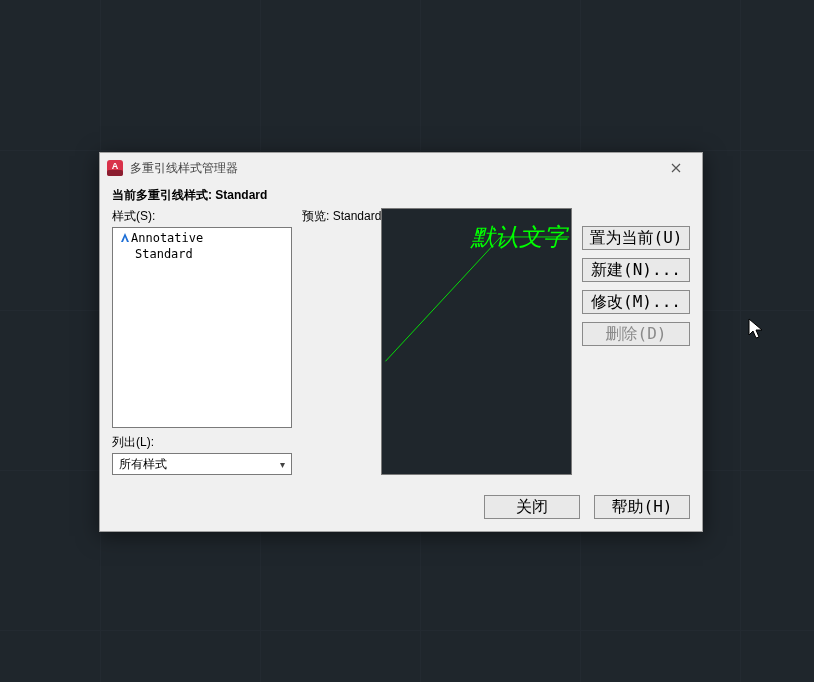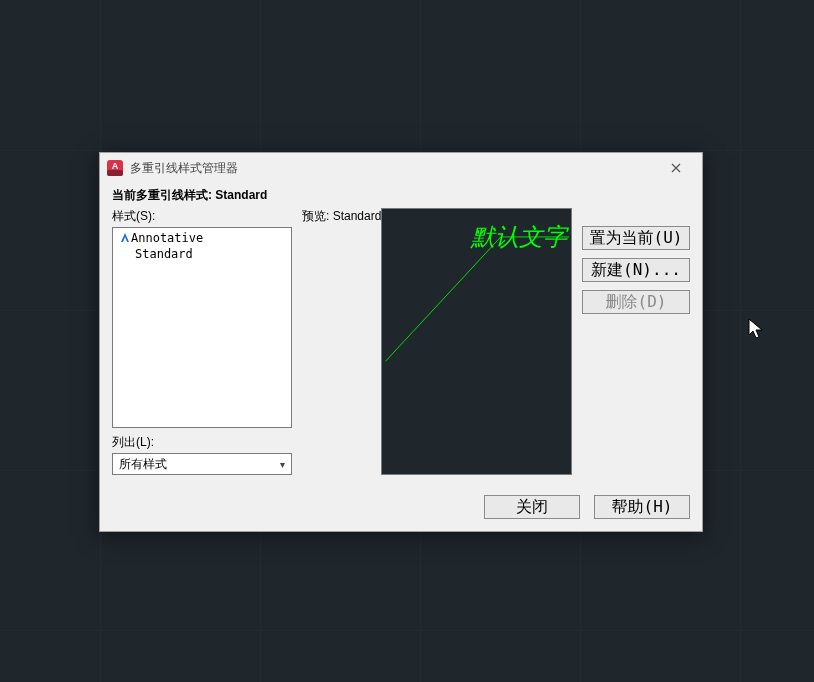--- a/index.html
+++ b/index.html
@@ -232,20 +232,21 @@
           <svg class="leader-svg" viewBox="0 0 270 222" preserveAspectRatio="none">
             <polyline points="5,218 170,40 268,40" fill="none" stroke="#00ff00" stroke-width="1.2"></polyline>
           </svg>
           <div class="preview-text">默认文字</div>
         </div>
       </div>
 
       <div class="col-right">
         <div class="btn">置为当前(U)</div>
         <div class="btn">新建(N)...</div>
+        <div class="btn">修改(M)...</div>
         <div class="btn disabled">删除(D)</div>
       </div>
     </div>
   </div>
 
   <div class="footer">
     <div class="btn">关闭</div>
     <div class="btn">帮助(H)</div>
   </div>
 </div>

